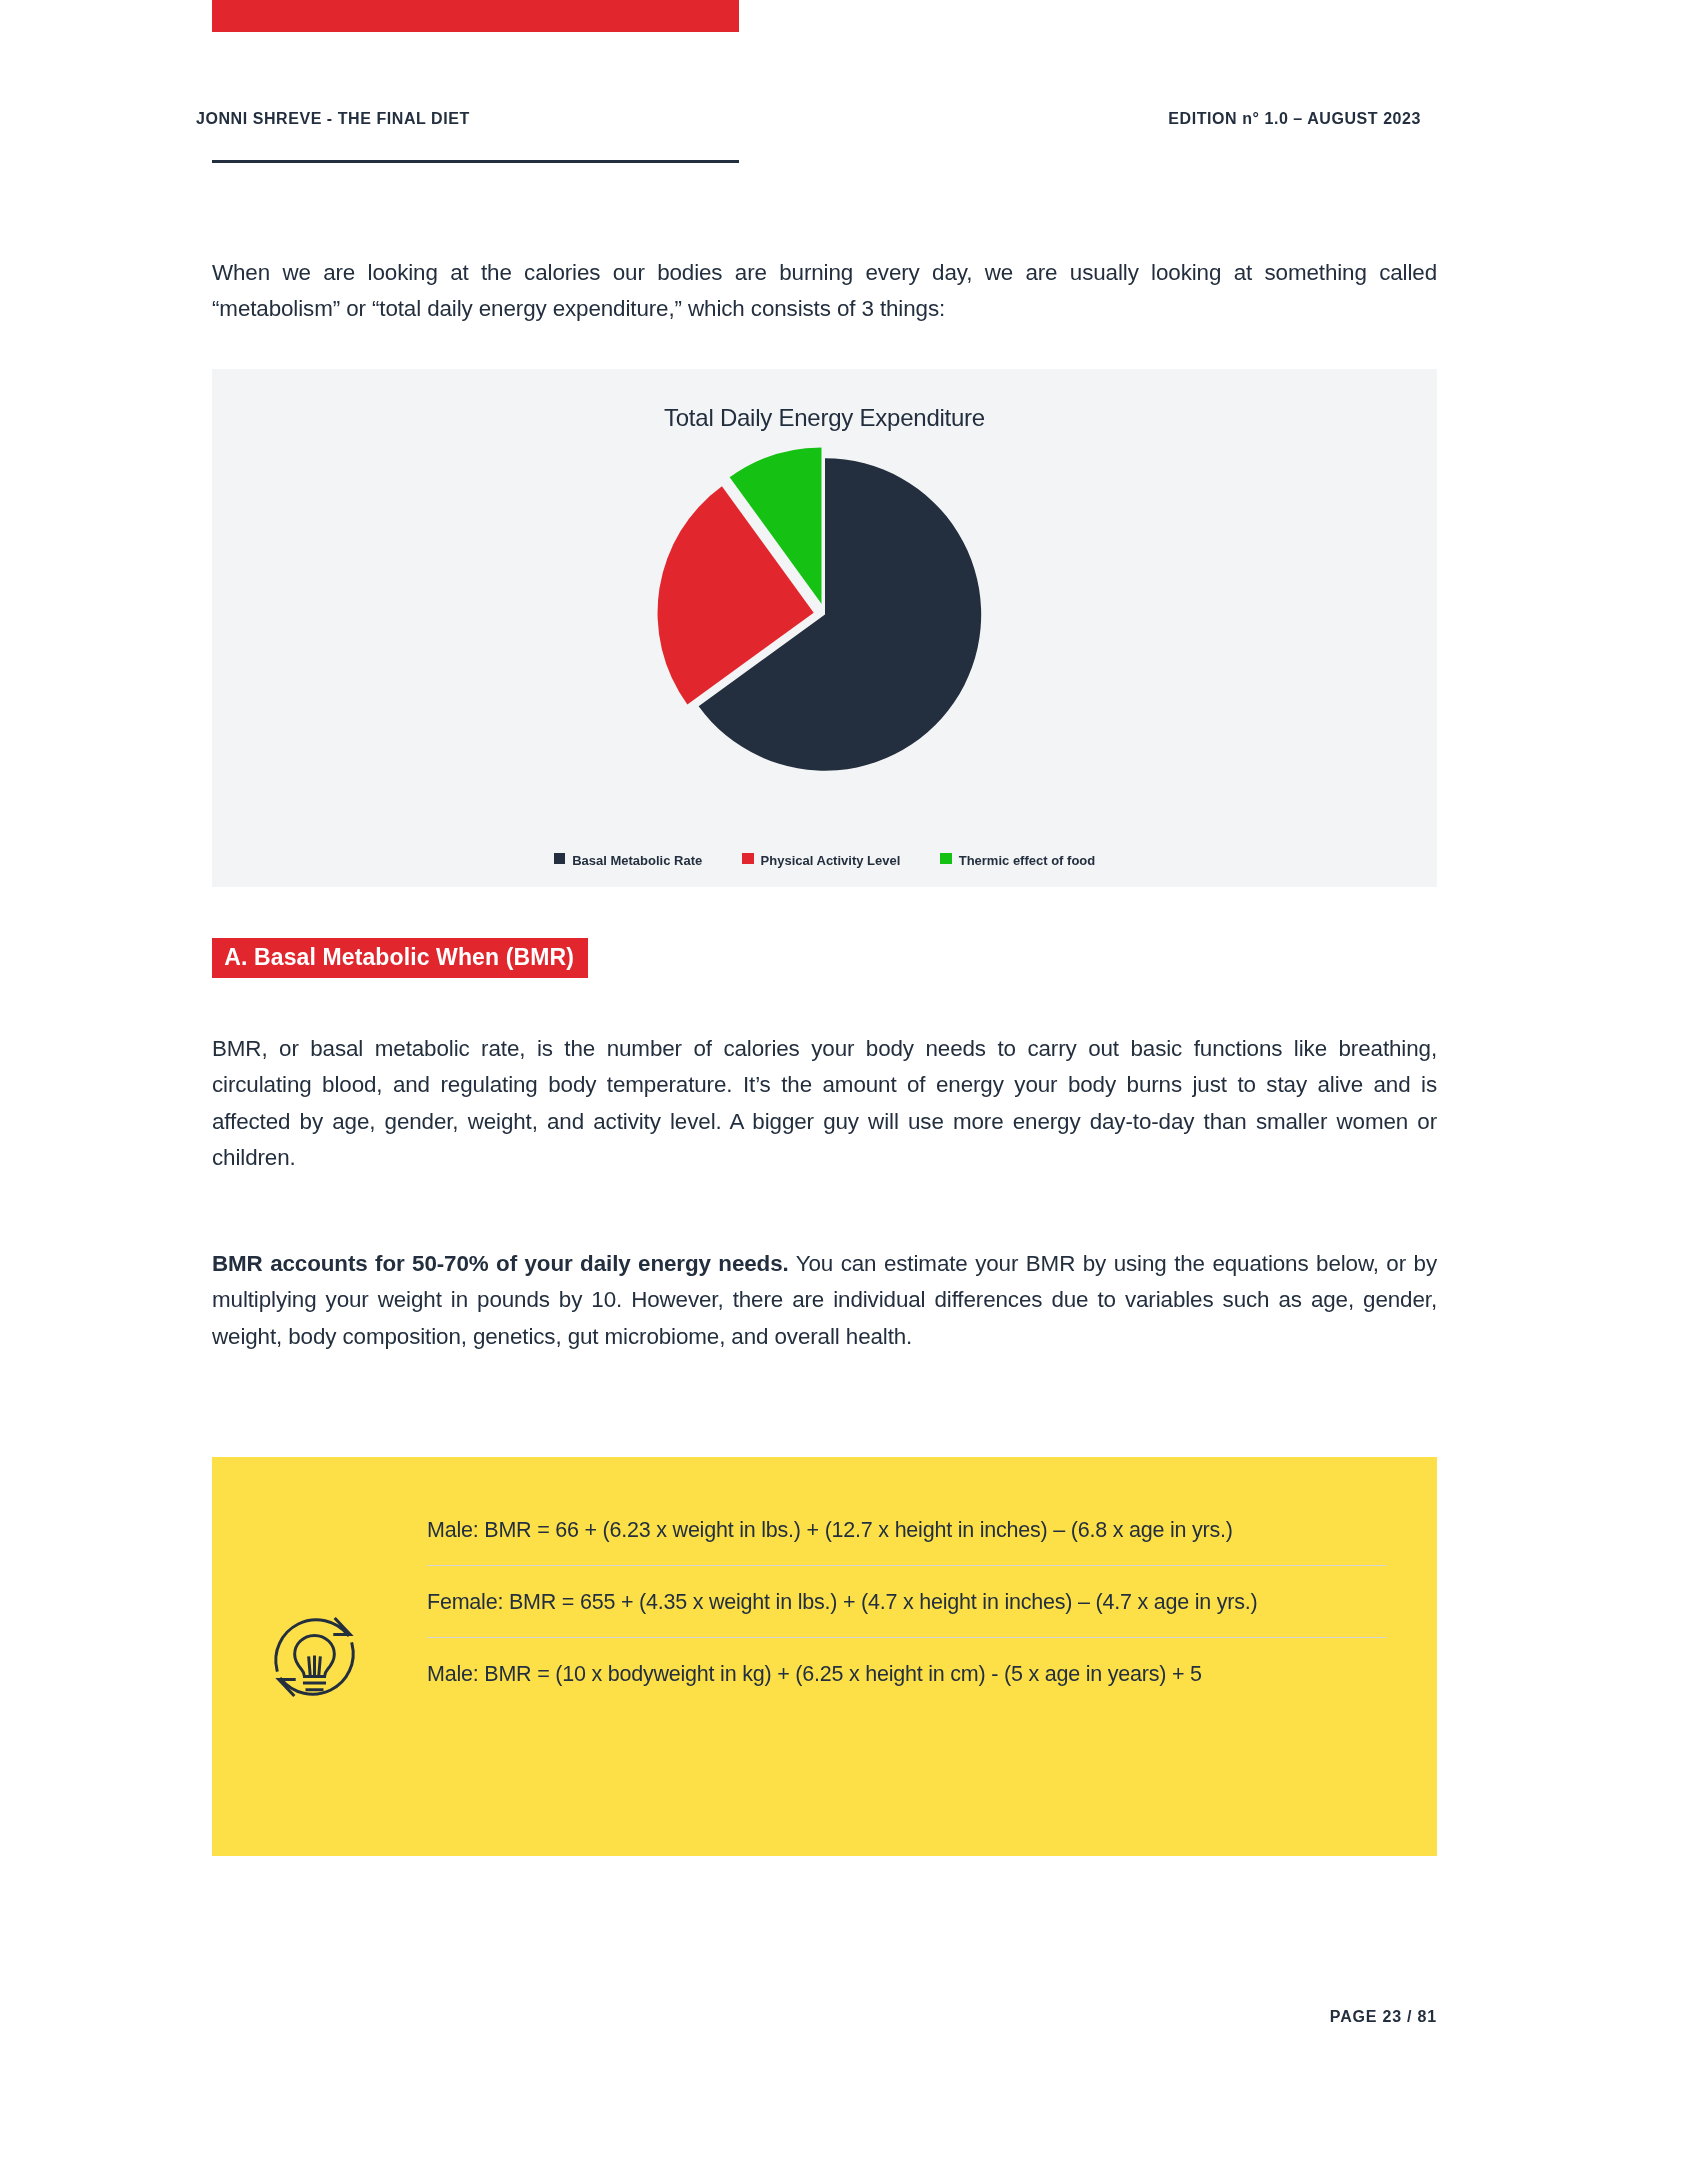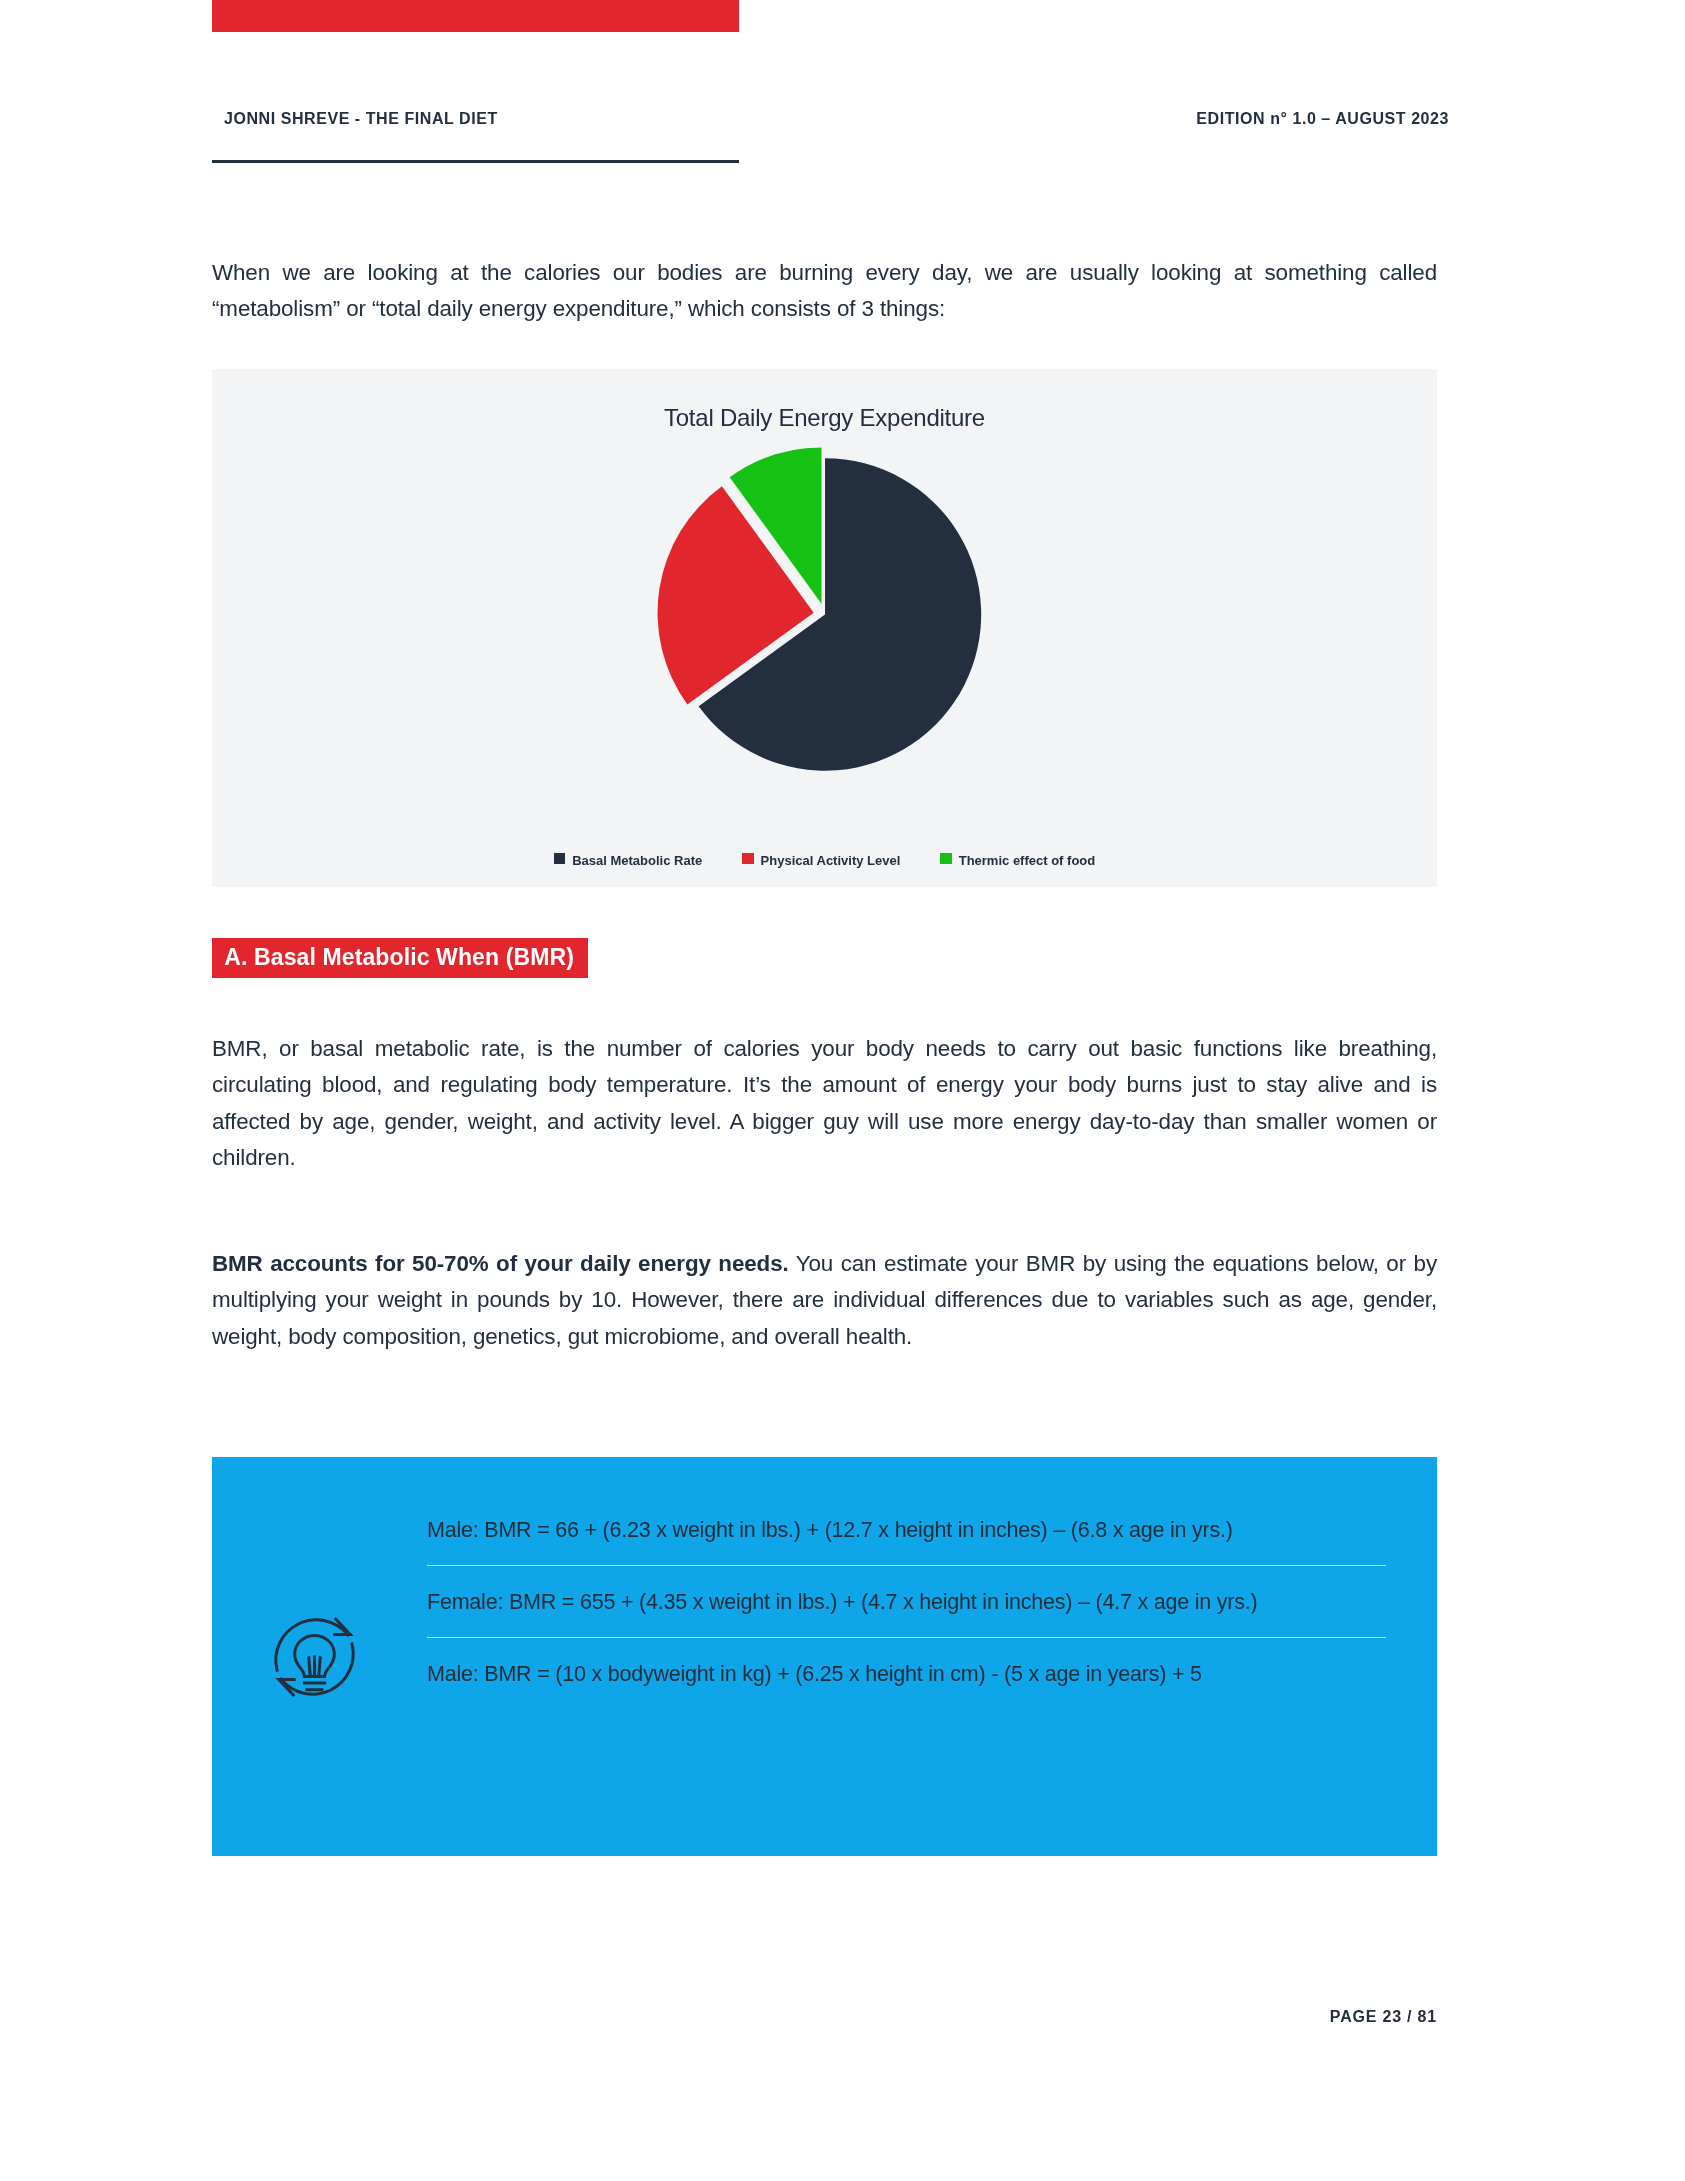--- a/index.html
+++ b/index.html
@@ -22,21 +22,21 @@
     left: 212px;
     top: 0;
     width: 527px;
     height: 32px;
     background: #e1262d;
   }
 
   
   .page-header {
     position: absolute;
-    left: 224px;
+    left: 196px;
     top: 110px;
     width: 1225px;
     display: flex;
     justify-content: space-between;
     align-items: baseline;
   }
   .header-left, .header-right {
     font-size: 16px;
     font-weight: 700;
     letter-spacing: 0.035em;
@@ -139,21 +139,21 @@
     white-space: nowrap;
   }
 
   
   .formula-box {
     position: absolute;
     left: 212px;
     top: 1457px;
     width: 1225px;
     height: 399px;
-    background: #0ea5e9;
+    background: #fde047;
   }
   .formula-icon {
     position: absolute;
     left: 54px;
     top: 50%;
     transform: translateY(-50%);
     width: 97px;
     height: 97px;
   }
   .formula-list {

